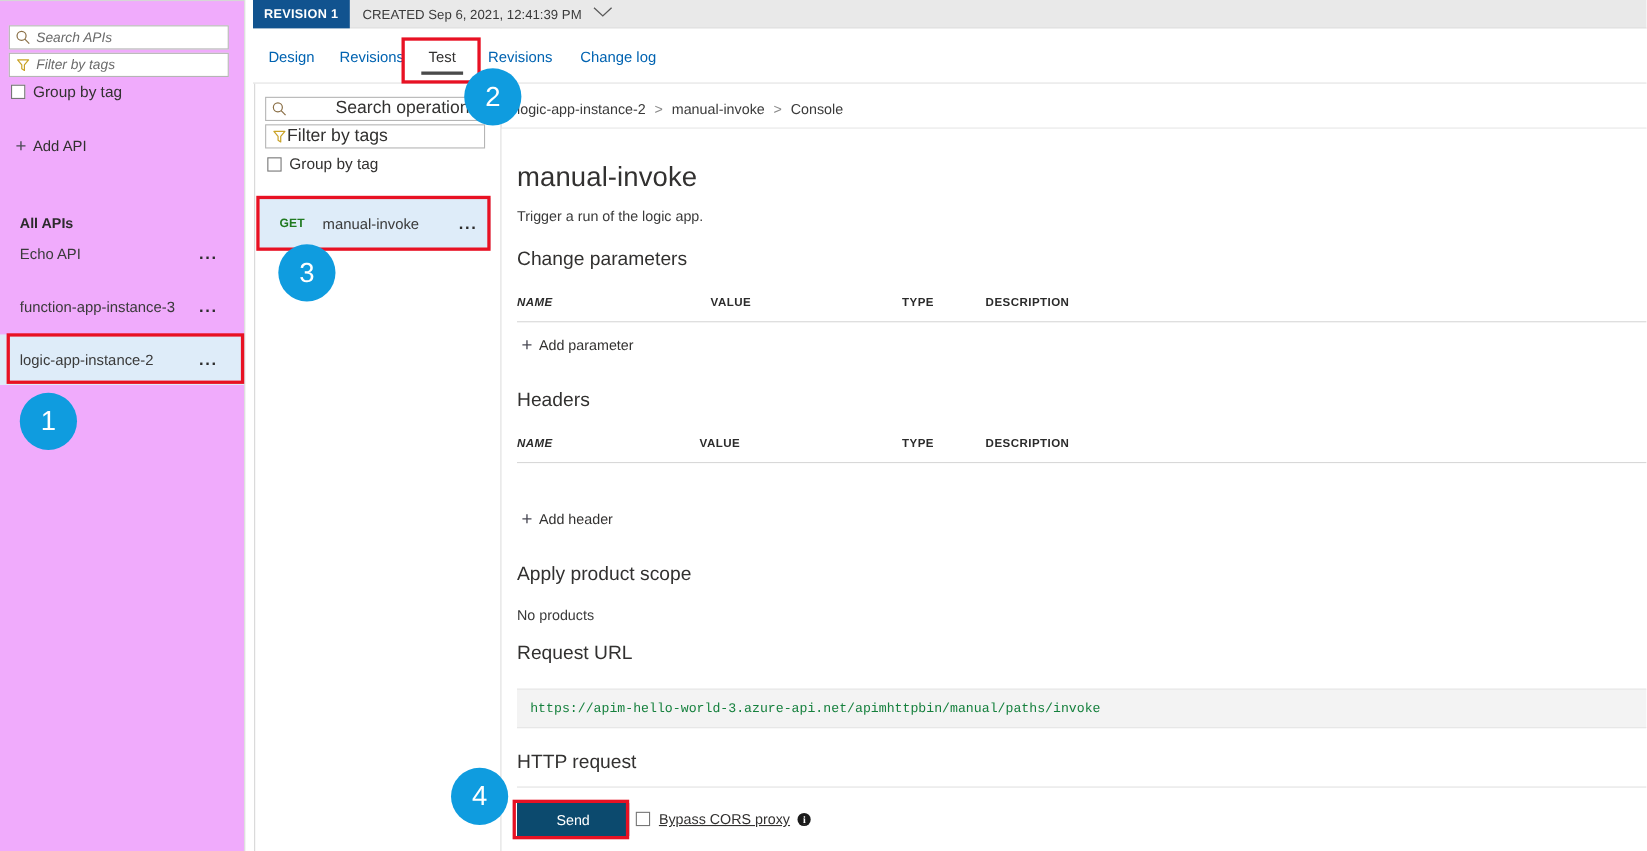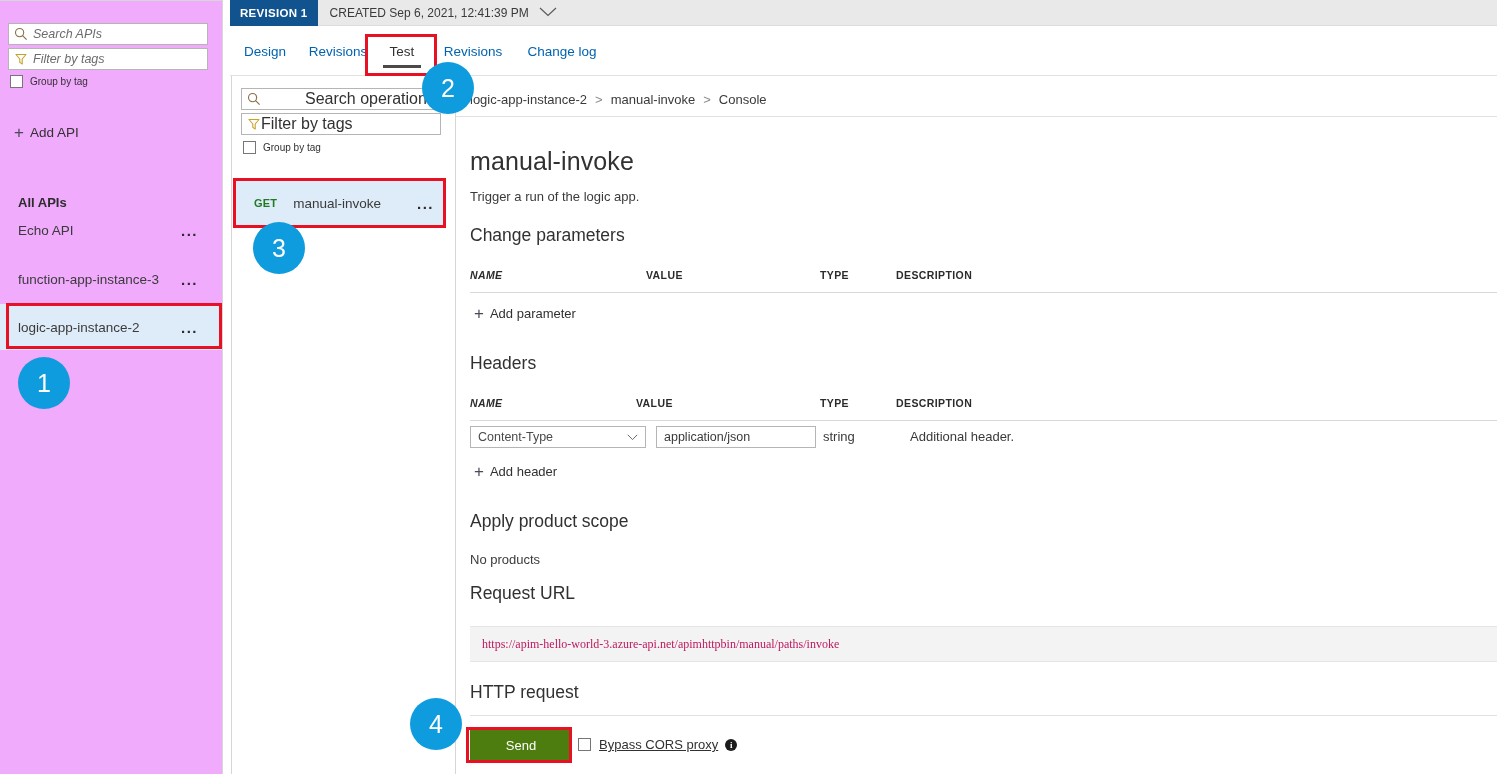--- a/index.html
+++ b/index.html
@@ -50,21 +50,21 @@
   }
   .glyph-search, .glyph-filter {
     width: 14px; height: 14px;
     flex: 0 0 14px;
     display: inline-block;
   }
   .checkbox-row {
     position: absolute;
     display: flex;
     align-items: center;
-    font-size: 10px;
+    font-size: 14px;
     color: #323130;
   }
   #group-by-tag-apis { left: 10px; top: 74px; }
   .cb-box {
     width: 13px; height: 13px;
     border: 1px solid #767676;
     background: #fff;
     flex: 0 0 13px;
     margin-right: 7px;
   }
@@ -387,35 +387,35 @@
     left: 14px; top: 509px;
     width: 1027px; height: 36px;
     background: #f3f3f3;
     border-top: 1px solid #e6e6e6;
     border-bottom: 1px solid #e6e6e6;
     display: flex;
     align-items: center;
   }
   #request-url-text {
     margin-left: 12px;
-    font-family: Liberation Serif, serif;
+    font-family: Liberation Mono, monospace;
     font-size: 12px;
-    color: #be185d;
+    color: #15803d;
   }
   #http-request-rule {
     position: absolute;
     left: 14px; top: 598px;
     width: 1027px; height: 1px;
     background: #e1e1e1;
   }
   #send-button {
     position: absolute;
     left: 14px; top: 613px;
     width: 102px; height: 30px;
-    background: #4d7c0f;
+    background: #0c4a6e;
     color: #ffffff;
     border: none;
     font-family: "Liberation Sans", sans-serif;
     font-size: 13px;
     cursor: pointer;
   }
   #bypass-cors-row {
     position: absolute;
     left: 122px; top: 620px;
     display: flex;
@@ -602,33 +602,20 @@
     </div>
 
     <div id="headers-title" class="section-title">Headers</div>
     <div id="hd-head" class="table-head">
       <span class="th th-name">NAME</span>
       <span class="th th-value">VALUE</span>
       <span class="th th-type">TYPE</span>
       <span class="th th-desc">DESCRIPTION</span>
     </div>
 
-    <div id="header-row">
-      <div id="header-name-select">
-        <span>Content-Type</span>
-        <span class="caret">
-          <svg width="11" height="7" viewBox="0 0 11 7">
-            <path d="M0.8 0.8 L5.5 5.6 L10.2 0.8" fill="none" stroke="#6a6a6a" stroke-width="1"></path>
-          </svg>
-        </span>
-      </div>
-      <input id="header-value-input" type="text" value="application/json" style="">
-      <span id="header-type">string</span>
-      <span id="header-desc">Additional header.</span>
-    </div>
 
     <div id="add-header" class="add-link">
       <span class="plus-glyph">+</span>
       <span>Add header</span>
     </div>
 
     <div id="product-scope-title" class="section-title">Apply product scope</div>
     <div id="no-products">No products</div>
 
     <div id="request-url-title" class="section-title">Request URL</div>

